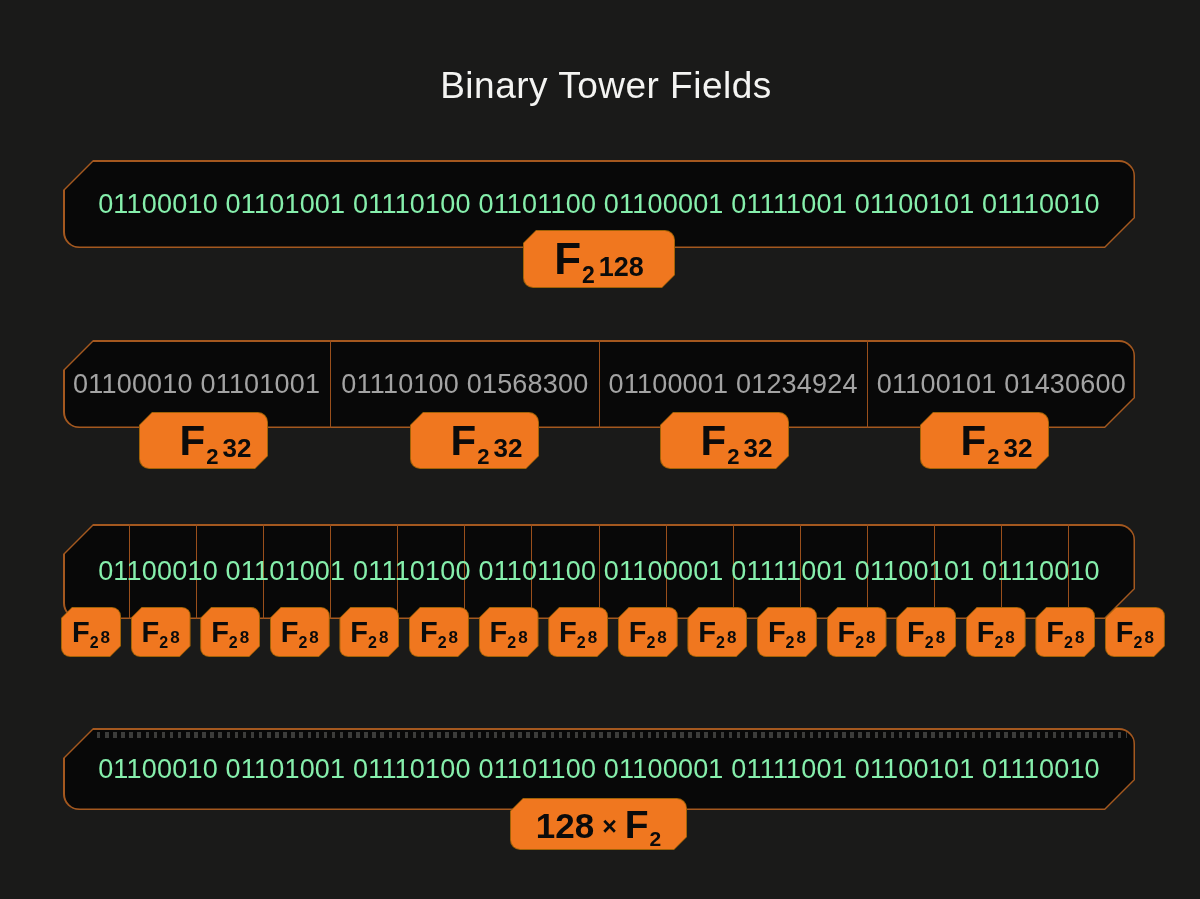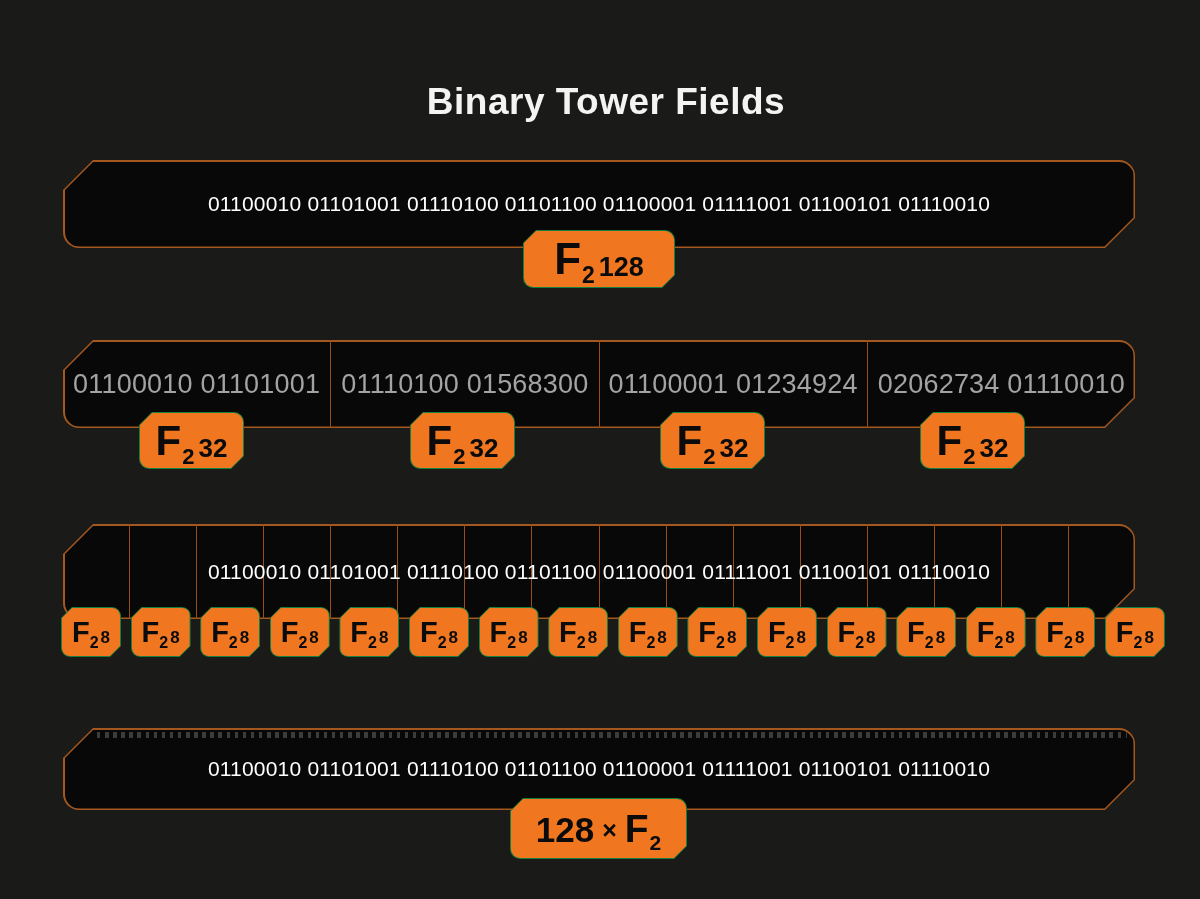--- a/index.html
+++ b/index.html
@@ -1,37 +1,37 @@
 <!DOCTYPE html>
 <html><head>
 <meta charset="utf-8">
 <style>
   html,body{margin:0;padding:0;background:#1a1a19;}
   .page{position:relative;width:1200px;height:899px;background:#1a1a19;overflow:hidden;
         font-family:"Liberation Sans","DejaVu Sans",sans-serif;}
 
   .title{position:absolute;left:12px;right:0;top:66px;text-align:center;
-         font-size:37px;font-weight:700;color:#f4f4f2;letter-spacing:.5px;line-height:40px;margin:16px;}
+         font-size:37px;font-weight:400;color:#f4f4f2;letter-spacing:.5px;line-height:40px;margin:0;}
 
   
   .tbox{position:absolute;background:#a4581f;border-radius:0 16px 0 16px;
         clip-path:polygon(30px 0,100% 0,100% calc(100% - 30px),calc(100% - 30px) 100%,0 100%,0 30px);}
   .tbox-fill{position:absolute;inset:1.5px;background:#080808;border-radius:0 15px 0 15px;
         clip-path:polygon(29px 0,100% 0,100% calc(100% - 29px),calc(100% - 29px) 100%,0 100%,0 29px);}
   .binary{position:absolute;inset:0;display:flex;align-items:center;justify-content:center;
-        font-size:21px;color:#ffffff;white-space:nowrap;letter-spacing:.2px;z-index:2;}
+        font-size:27px;color:#86efac;white-space:nowrap;letter-spacing:.2px;z-index:2;}
   .cells{position:absolute;inset:0;display:flex;z-index:1;}
   .cells>div{flex:1 1 0;border-right:1.5px solid #9a4f1b;display:flex;align-items:center;justify-content:center;
         font-size:27px;color:#a3a3a3;white-space:nowrap;letter-spacing:.2px;}
   .cells>div:last-child{border-right:none;}
   .ticks{position:absolute;left:34px;right:8px;top:4px;height:6px;z-index:1;
         background:repeating-linear-gradient(90deg,#3c3c3a 0 3.5px,transparent 3.5px 8.1px);}
 
   
-  .badge{position:absolute;background:#15803d;border-radius:0 10px 0 10px;z-index:3;
+  .badge{position:absolute;background:#a16207;border-radius:0 10px 0 10px;z-index:3;
         clip-path:polygon(13px 0,100% 0,100% calc(100% - 13px),calc(100% - 13px) 100%,0 100%,0 13px);
         display:flex;align-items:center;justify-content:center;color:#0b0b0b;line-height:1;}
   .badge::before{content:"";position:absolute;inset:1px;background:#f0771f;border-radius:0 9px 0 9px;
         clip-path:polygon(12px 0,100% 0,100% calc(100% - 12px),calc(100% - 12px) 100%,0 100%,0 12px);}
   .formula{position:relative;z-index:1;white-space:nowrap;font-weight:700;}
   .f-sub{position:relative;display:inline-block;}
   .f-sup{position:relative;display:inline-block;}
 
   .badge-lg .f-base{font-size:44px;}
   .badge-lg .f-sub{font-size:23px;top:9px;margin-left:1px;}
@@ -52,31 +52,31 @@
   .badge-bits .f-prefix{font-size:35px;}
   .badge-bits .f-times{font-size:25px;position:relative;top:-3px;margin:0 8px;}
   .badge-bits .f-base{font-size:39px;}
   .badge-bits .f-sub{font-size:21px;top:8px;margin-left:1px;}
 
   
   #row1-box{left:63px;top:160px;width:1072px;height:88px;}
   #row1-badge{left:523px;top:230px;width:152px;height:58px;}
 
   #row2-box{left:63px;top:340px;width:1072px;height:88px;}
-  .badge-f32{top:412px;width:105px;height:57px;}
+  .badge-f32{top:412px;width:105px;height:57px;padding-left:24px;}
   #row2-badge-0{left:139px;} #row2-badge-1{left:410px;}
   #row2-badge-2{left:660px;} #row2-badge-3{left:920px;}
 
   #row3-box{left:63px;top:524px;width:1072px;height:95px;}
   #row3-badges{position:absolute;left:61px;top:607px;width:1104px;height:50px;
         display:flex;justify-content:space-between;z-index:3;}
   #row3-badges .badge{position:relative;width:60px;height:50px;flex:0 0 60px;}
 
   #row4-box{left:63px;top:728px;width:1072px;height:82px;}
-  #row4-badge{left:510px;top:798px;width:177px;height:61px;}
+  #row4-badge{left:510px;top:798px;width:177px;height:52px;}
 </style>
 </head>
 <body>
 
 <div class="page">
 
   <h1 class="title">Binary Tower Fields</h1>
 
   <div class="tbox" id="row1-box">
     <div class="tbox-fill"></div>
@@ -85,21 +85,21 @@
   <div class="badge badge-lg" id="row1-badge">
     <span class="formula"><span class="f-base">F</span><span class="f-sub">2</span><span class="f-sup">128</span></span>
   </div>
 
   <div class="tbox" id="row2-box">
     <div class="tbox-fill"></div>
     <div class="cells">
       <div>01100010 01101001</div>
       <div>01110100 01568300</div>
       <div>01100001 01234924</div>
-      <div>02062734 01110010</div>
+      <div>01100101 01430600</div>
     </div>
   </div>
   <div class="badge badge-md badge-f32" id="row2-badge-0">
     <span class="formula"><span class="f-base">F</span><span class="f-sub">2</span><span class="f-sup">32</span></span>
   </div>
   <div class="badge badge-md badge-f32" id="row2-badge-1">
     <span class="formula"><span class="f-base">F</span><span class="f-sub">2</span><span class="f-sup">32</span></span>
   </div>
   <div class="badge badge-md badge-f32" id="row2-badge-2">
     <span class="formula"><span class="f-base">F</span><span class="f-sub">2</span><span class="f-sup">32</span></span>

